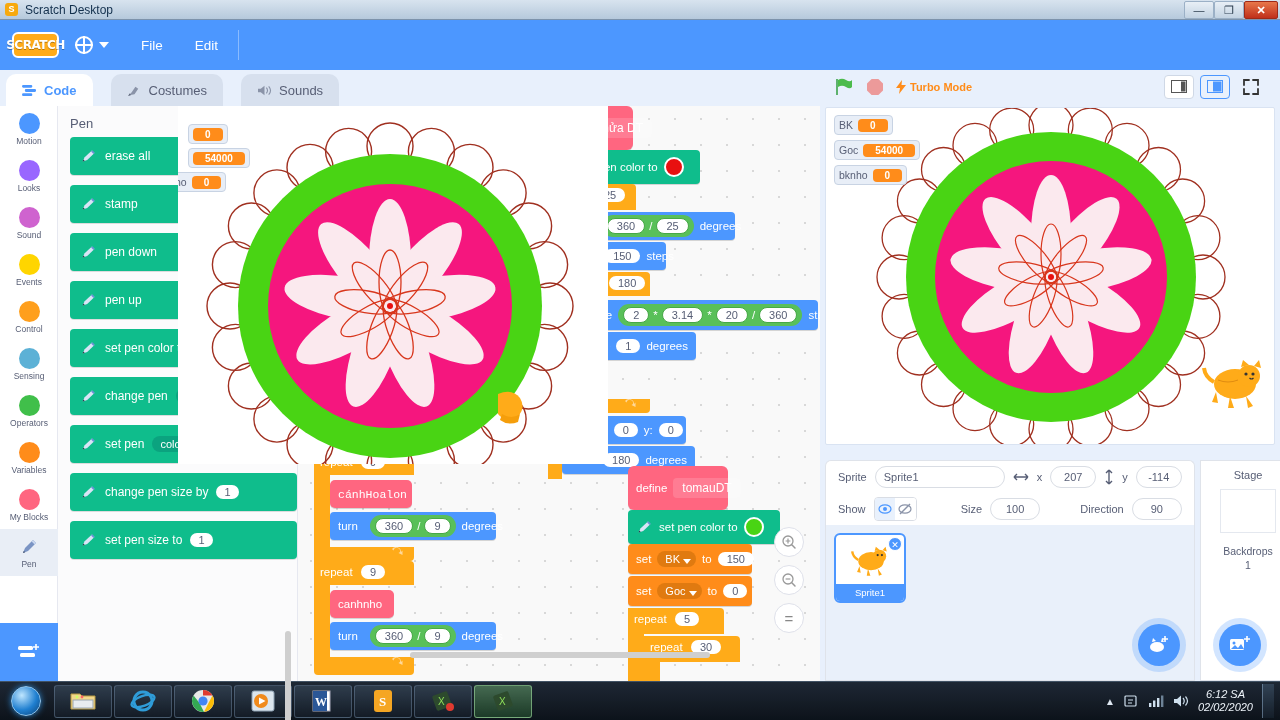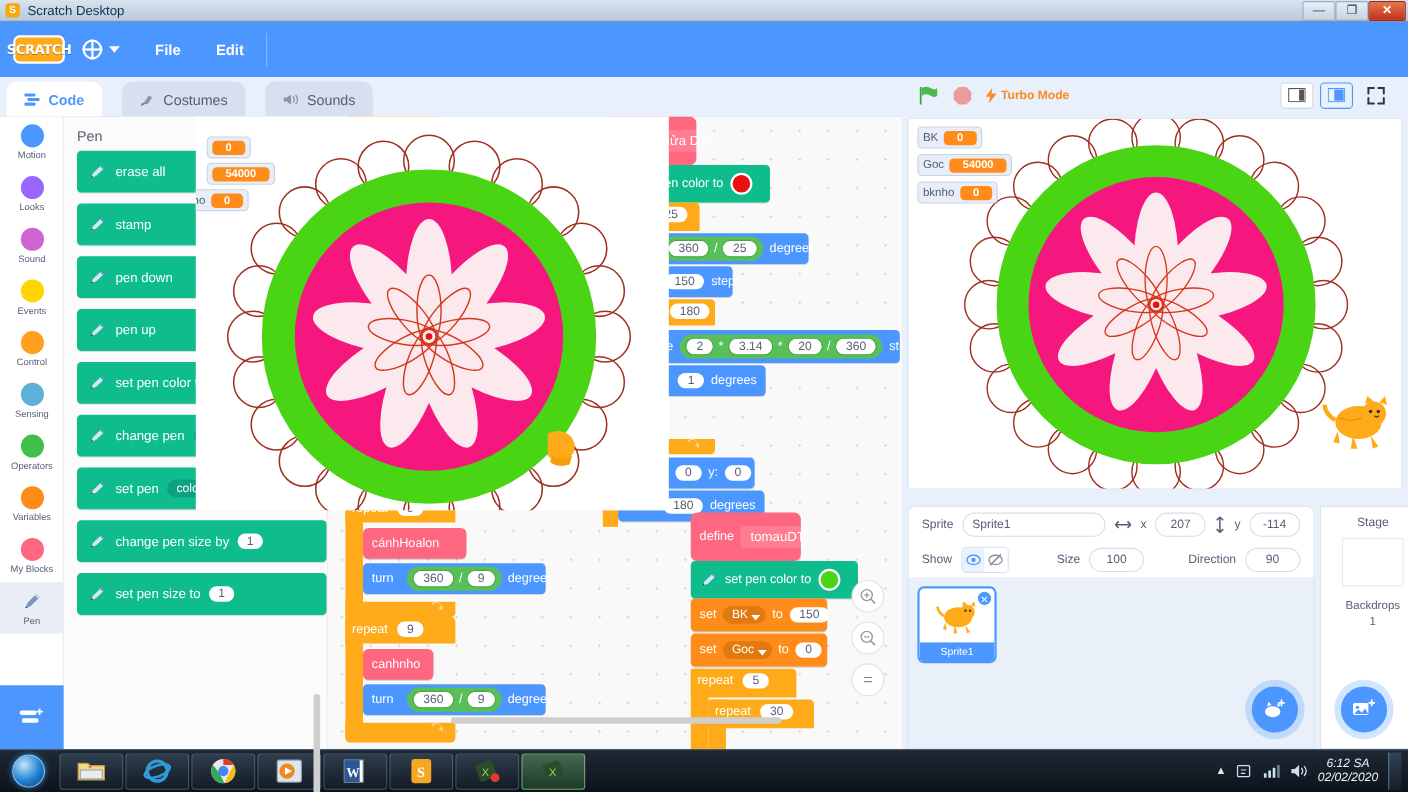--- a/index.html
+++ b/index.html
@@ -25,21 +25,21 @@
   .wc.close { background:linear-gradient(180deg,#e8784a,#c0301a); color:#fff;
               border-color:#9e2a18; width:34px; margin-right:2px; font-weight:bold;}
 
   
   #menubar { position:absolute; left:0; top:20px; width:1280px; height:50px;
     background:#4c97ff; display:flex; align-items:center; gap:0; }
   #logo { margin-left:12px; width:47px; height:26px; border-radius:6px;
     background:#ffab19; border:2px solid #fff; display:flex;align-items:center;justify-content:center;
     font-size:12px; font-weight:bold; color:#fff; letter-spacing:-.5px;
     text-shadow:0 1px 0 rgba(0,0,0,.3); font-family:"DejaVu Sans", sans-serif;}
-  .mb-item { color:#fff; font-size:13.5px; font-weight:bold; padding:0 16px; height:50px;
+  .mb-item { color:#fff; font-size:13.5px; font-weight:normal; padding:0 16px; height:50px;
              display:flex; align-items:center; gap:6px; }
   .globe { width:18px;height:18px;border-radius:50%;border:2px solid #fff; position:relative;}
   .globe:before{content:"";position:absolute;left:6px;top:-2px;width:2px;height:18px;background:#fff;}
   .globe:after{content:"";position:absolute;left:-2px;top:6px;width:18px;height:2px;background:#fff;}
   .caret { width:0;height:0;border-left:5px solid transparent;border-right:5px solid transparent;
            border-top:6px solid #fff;}
   #mb-divider { width:1px; height:30px; background:rgba(255,255,255,.35); margin:0 4px; }
   .bulb { width:16px;height:16px;border-radius:50% 50% 40% 40%; background:#fff;
           box-shadow:0 0 5px #ffe; position:relative;}
 
@@ -477,21 +477,21 @@
       <span class="oval">180</span>
       <span>degrees</span>
     </div>
 
     <div class="c-arm" style="left:16px;top:345px;width:100px;height:24px;border-radius:4px 4px 0 0;"></div>
     <div class="c-arm" style="left:16px;top:345px;width:16px;height:110px;"></div>
     <div class="c-arm" style="left:16px;top:441px;width:100px;height:14px;border-radius:0 0 4px 4px;"></div>
     <div style="position:absolute;left:22px;top:350px;color:#fff;font-size:11.5px;z-index:3;">repeat</div>
     <div class="oval" style="position:absolute;left:63px;top:349px;z-index:3;">9</div>
 
-    <div class="blk b-custom" style="left:32px;top:374px;width:94px;height:28px;">
+    <div class="blk b-custom" style="left:32px;top:374px;width:82px;height:28px;font-family:Liberation Mono, monospace;">
       <span>cánhHoalon</span>
     </div>
 
     <div class="blk b-motion" style="left:32px;top:406px;width:166px;height:28px;">
       <span>turn</span>
       <svg width="13" height="13" viewBox="0 0 14 14">
         <path d="M11 11 A5 5 0 1 0 3 7" stroke="#fff" stroke-width="1.8" fill="none" stroke-linecap="round"></path>
         <path d="M3 2.5 L3 7.5 L7 5" fill="#fff"></path>
       </svg>
       <span class="greenop">

